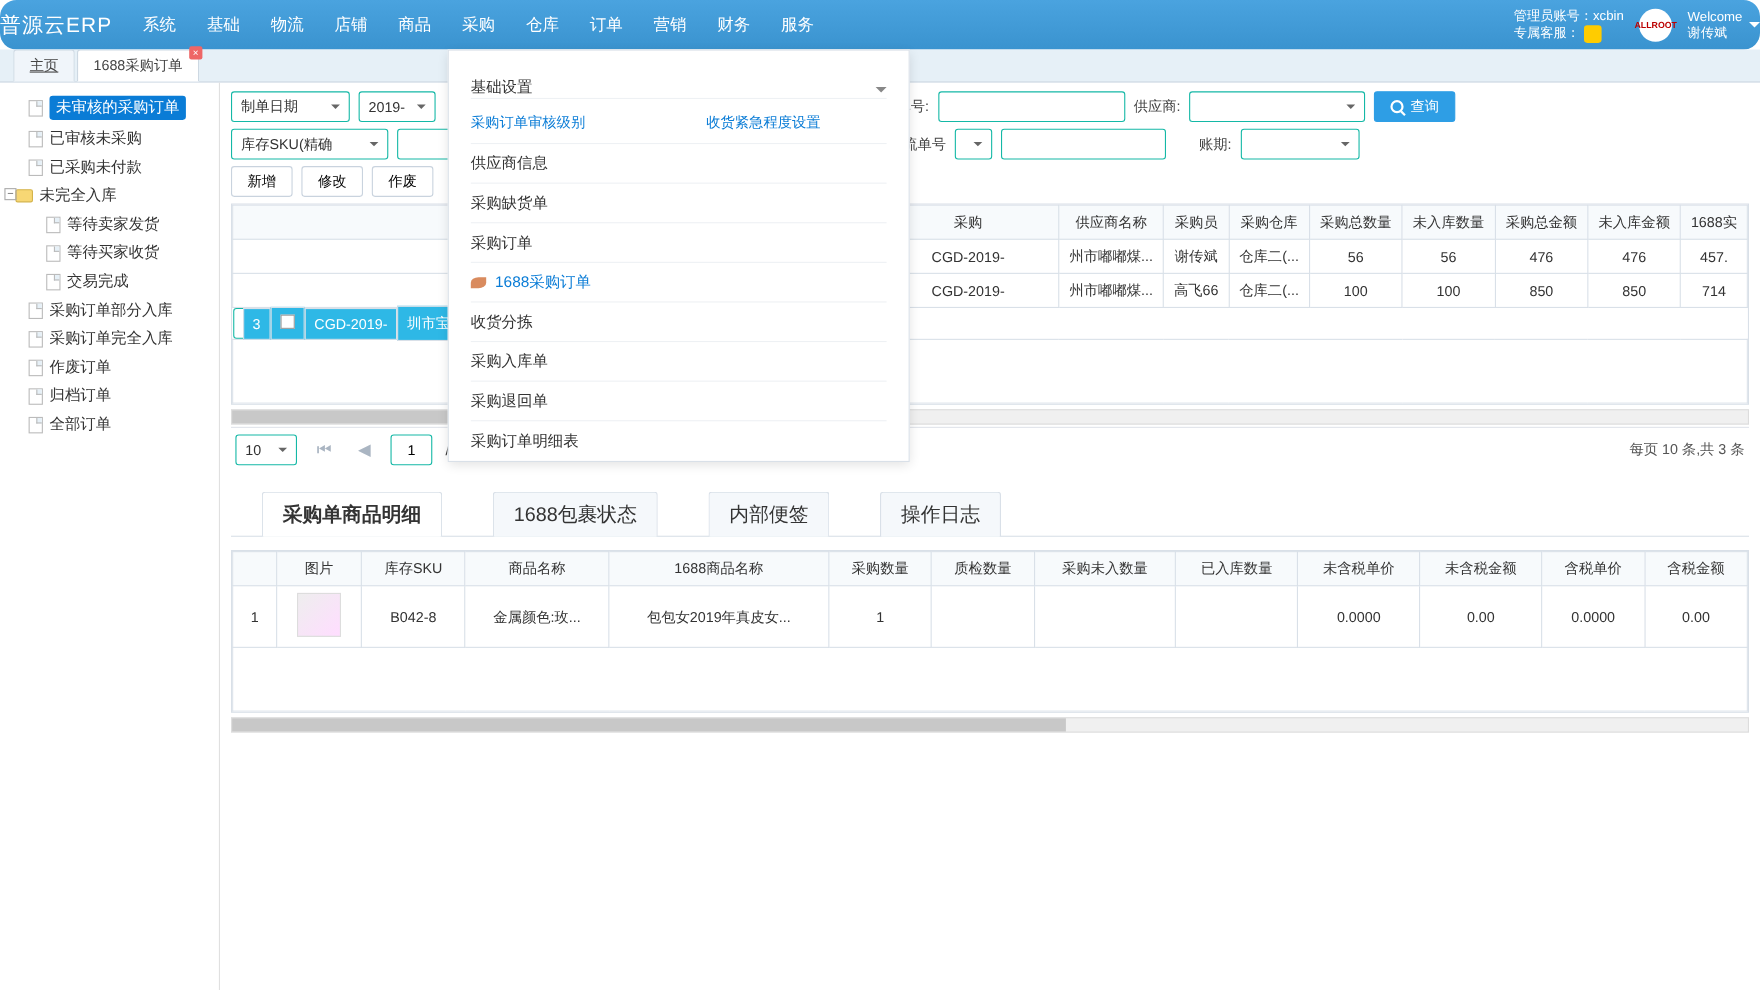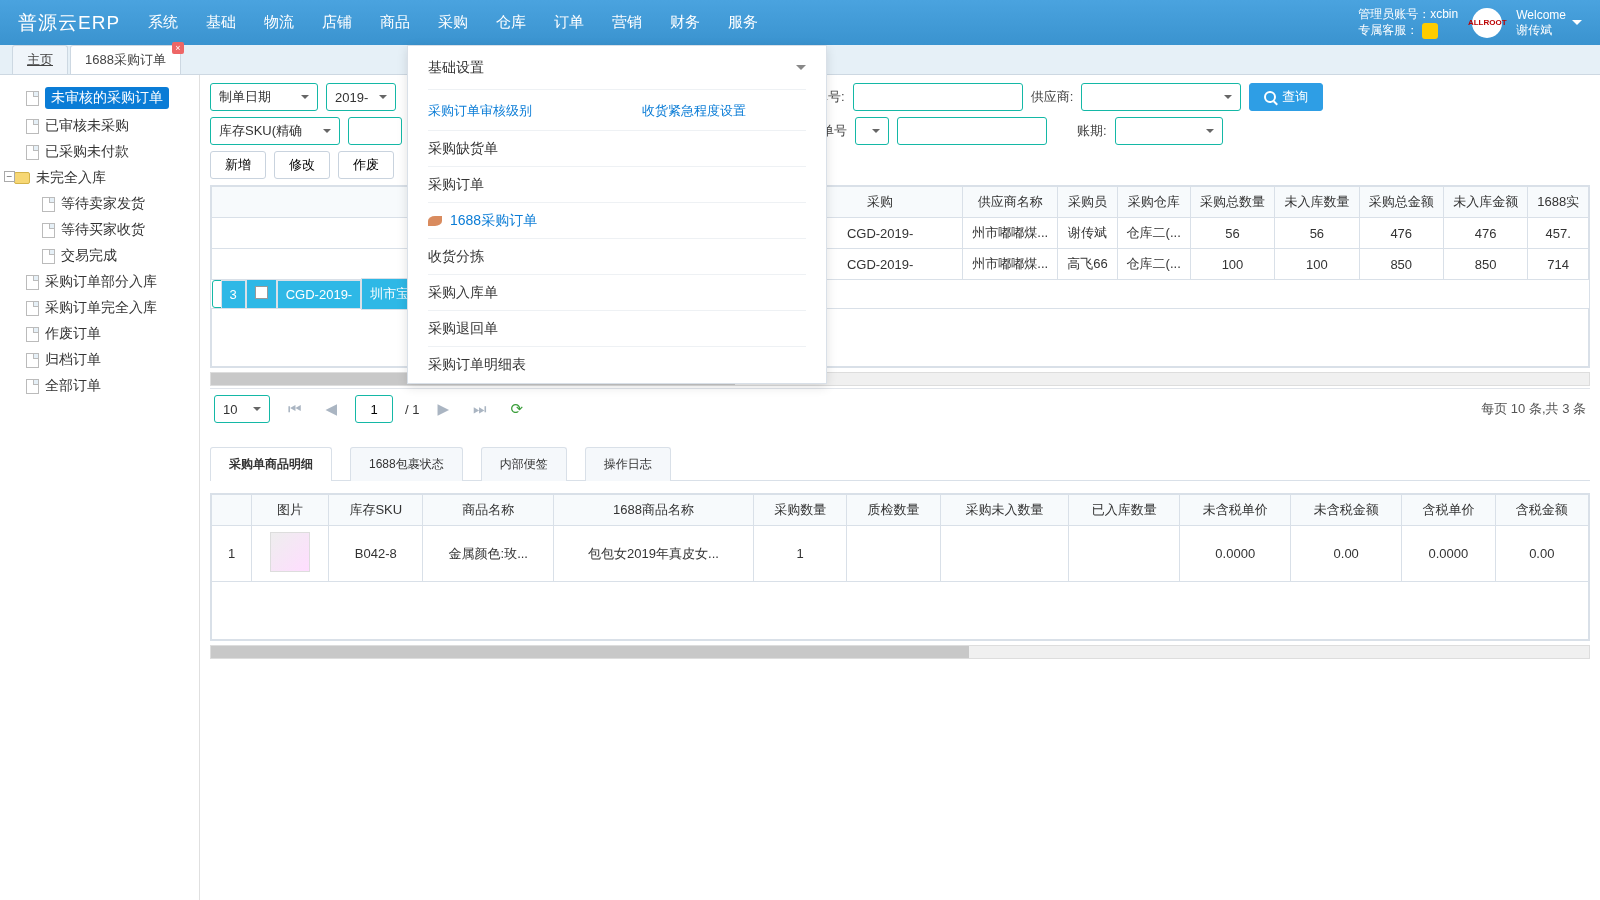--- a/index.html
+++ b/index.html
@@ -1,20 +1,20 @@
 <!DOCTYPE html>
 <html><head>
 <meta charset="utf-8">
 <style>
 * { box-sizing: border-box; margin: 0; padding: 0; }
 body { font-family: "Microsoft YaHei", Arial, sans-serif; font-size: 13px; color: #333; background: #fff; overflow: hidden; }
 .app { width: 1600px; height: 900px; position: relative; }
 
 
-.topbar { height: 45px; background: linear-gradient(#4aa3df, #3a93cf); display: flex; align-items: center; color: #fff; padding: 0 18px; }
+.topbar { height: 45px; background: linear-gradient(#4aa3df, #3a93cf); display: flex; align-items: center; color: #fff; padding: 0 0; border-radius: 15px; }
 .logo { font-size: 19px; font-weight: 400; margin-right: 28px; letter-spacing: 1px; }
 .topmenu { display: flex; gap: 28px; flex: 1; }
 .topmenu-item { color: #fff; cursor: pointer; font-size: 15px; }
 .topright { display: flex; align-items: center; gap: 14px; font-size: 12px; }
 .userbox { line-height: 1.4; text-align: left; }
 .qq-icon { width: 16px; height: 16px; background: #fc0; border-radius: 3px; display: inline-block; vertical-align: middle; margin-left: 4px; }
 .avatar-badge { width: 30px; height: 30px; border-radius: 50%; background: #fff; display: flex; align-items: center; justify-content: center; color: #b00; font-size: 8px; font-weight: bold; }
 .welcome { display: flex; align-items: center; gap: 6px; }
 .welcome-txt { line-height: 1.2; }
 .chev-down { border: 5px solid transparent; border-top-color: #fff; margin-top: 4px; }
@@ -66,31 +66,31 @@
 .pager .sel { width: 56px; }
 .pager-btn { color: #aab5c2; font-size: 15px; cursor: pointer; padding: 0 6px; }
 .pager .refresh { color: #3a9e3a; }
 .pager-info { margin-left: auto; color: #555; }
 
 .linkblue { color: #0a7cd6; }
 
 
 .ddpanel { position: absolute; top: 45px; left: 407px; width: 420px; background: #fff; border: 1px solid #d9e0e8; box-shadow: 0 3px 10px rgba(0,0,0,0.12); z-index: 50; }
 .dd-row { padding: 0 20px; }
-.dd-head { display: flex; align-items: center; justify-content: space-between; height: 44px; font-size: 14px; border-bottom: 1px solid #eef1f4; cursor: pointer; }
+.dd-head { display: flex; align-items: flex-end; justify-content: space-between; height: 44px; font-size: 14px; border-bottom: 1px solid #eef1f4; cursor: pointer; }
 .dd-head .chev { border: 5px solid transparent; border-top-color: #888; margin-top: 4px; }
 .dd-sub { display: flex; gap: 110px; padding: 12px 0 10px; border-bottom: 1px solid #eef1f4; }
 .dd-item { height: 36px; display: flex; align-items: center; font-size: 14px; color: #333; cursor: pointer; border-bottom: 1px solid #eef1f4; }
 .dd-item:last-child { border-bottom: none; }
 .dd-item.hl { color: #0a7cd6; }
 .dd-item .leaf-ic { width: 14px; height: 10px; background: #d98b5e; border-radius: 50% 0 50% 0; margin-right: 8px; }
 
 
 .dtabs { display: flex; gap: 18px; border-bottom: 1px solid #d9e0e8; margin-top: 18px; }
-.dtab { padding: 8px 18px; border: 1px solid #d9e0e8; border-bottom: none; background: #f5f8fb; border-radius: 3px 3px 0 0; font-size: 12px; cursor: pointer; margin-bottom: -1px; }
+.dtab { padding: 8px 18px; border: 1px solid #d9e0e8; border-bottom: none; background: #f5f8fb; border-radius: 3px 3px 0 0; font-size: 18px; cursor: pointer; margin-bottom: -1px; margin-left: 28px; }
 .dtab.active { background: #fff; font-weight: bold; }
 
 .thumb { width: 40px; height: 40px; background: linear-gradient(135deg,#eee,#fdf); border: 1px solid #ddd; display: inline-block; }
 
 .hscroll { height: 14px; background: #f0f0f0; border: 1px solid #ddd; margin-top: 4px; position: relative; }
 .hthumb { position: absolute; left: 0; top: 0; height: 12px; width: 38%; background: #c8c8c8; }
 </style>
 </head>
 <body>
 
@@ -132,20 +132,21 @@
   <div class="ddpanel">
     <div class="dd-row">
       <div class="dd-head">
         <span>基础设置</span>
         <span class="chev"></span>
       </div>
       <div class="dd-sub">
         <span class="linkblue">采购订单审核级别</span>
         <span class="linkblue">收货紧急程度设置</span>
       </div>
+      <div class="dd-item">供应商信息</div>
       <div class="dd-item">采购缺货单</div>
       <div class="dd-item">采购订单</div>
       <div class="dd-item hl">
           <span class="leaf-ic"></span>
           <span>1688采购订单</span>
         </div>
       <div class="dd-item">收货分拣</div>
       <div class="dd-item">采购入库单</div>
       <div class="dd-item">采购退回单</div>
       <div class="dd-item">采购订单明细表</div>
@@ -226,21 +227,21 @@
           <span class="lbl">购单号:</span>
           <input class="inp" style="width: 170px;">
           <span class="lbl">供应商:</span>
           <span class="sel" style="width:160px"></span>
           <button class="btn primary">
               <span class="mag-icon"></span>
               <span>查询</span>
             </button>
         </div>
         <div class="frow">
-          <span class="sel" style="width:130px">库存SKU(精确</span>
+          <span class="sel" style="width:143px">库存SKU(精确</span>
           <input class="inp" style="width: 54px;">
           <span style="width:390px"></span>
           <span class="lbl"><span>流单号</span></span>
           <span class="sel" style="width:28px"></span>
           <input class="inp" style="width: 150px;">
           <span style="width:14px"></span>
           <span class="lbl">账期:</span>
           <span class="sel" style="width:108px"></span>
         </div>
         <div class="frow">

